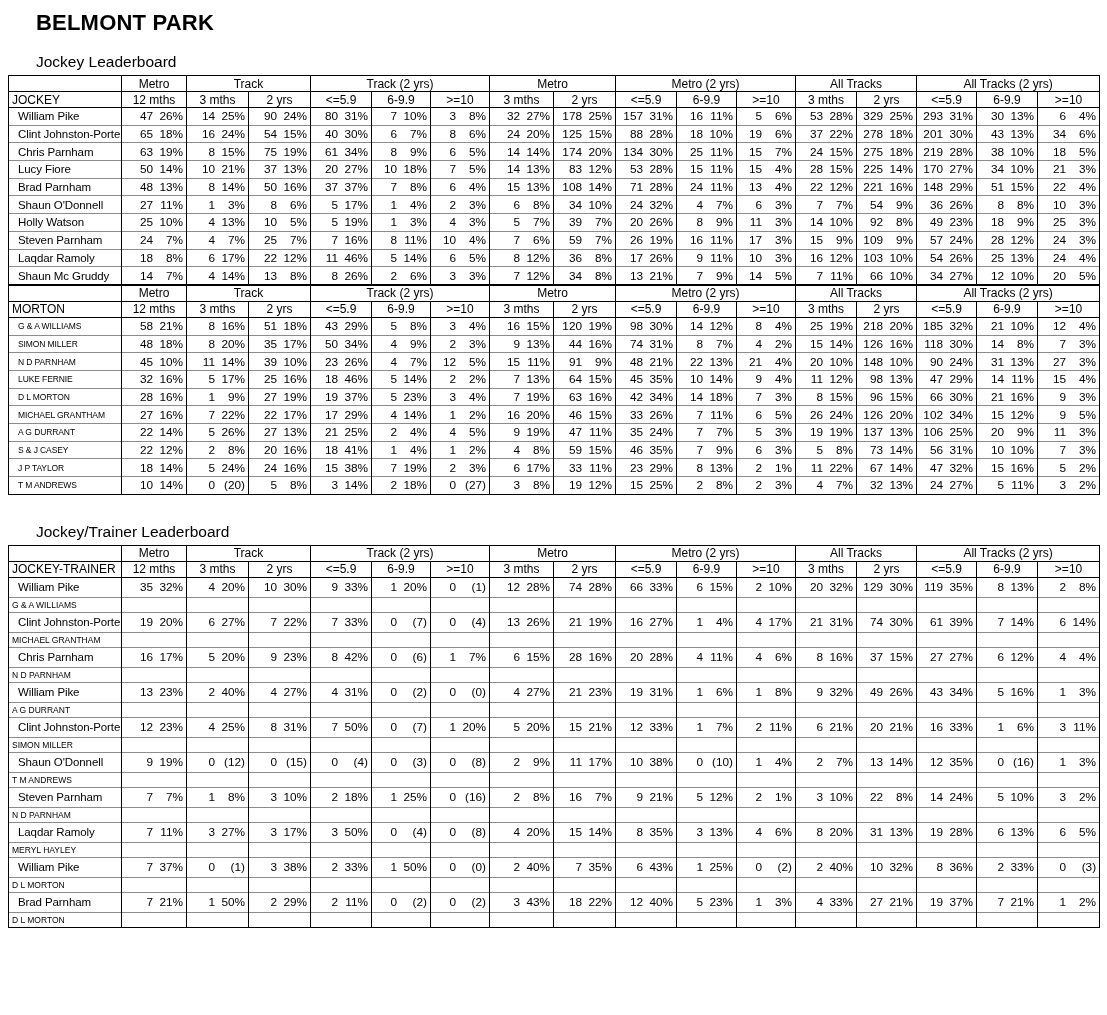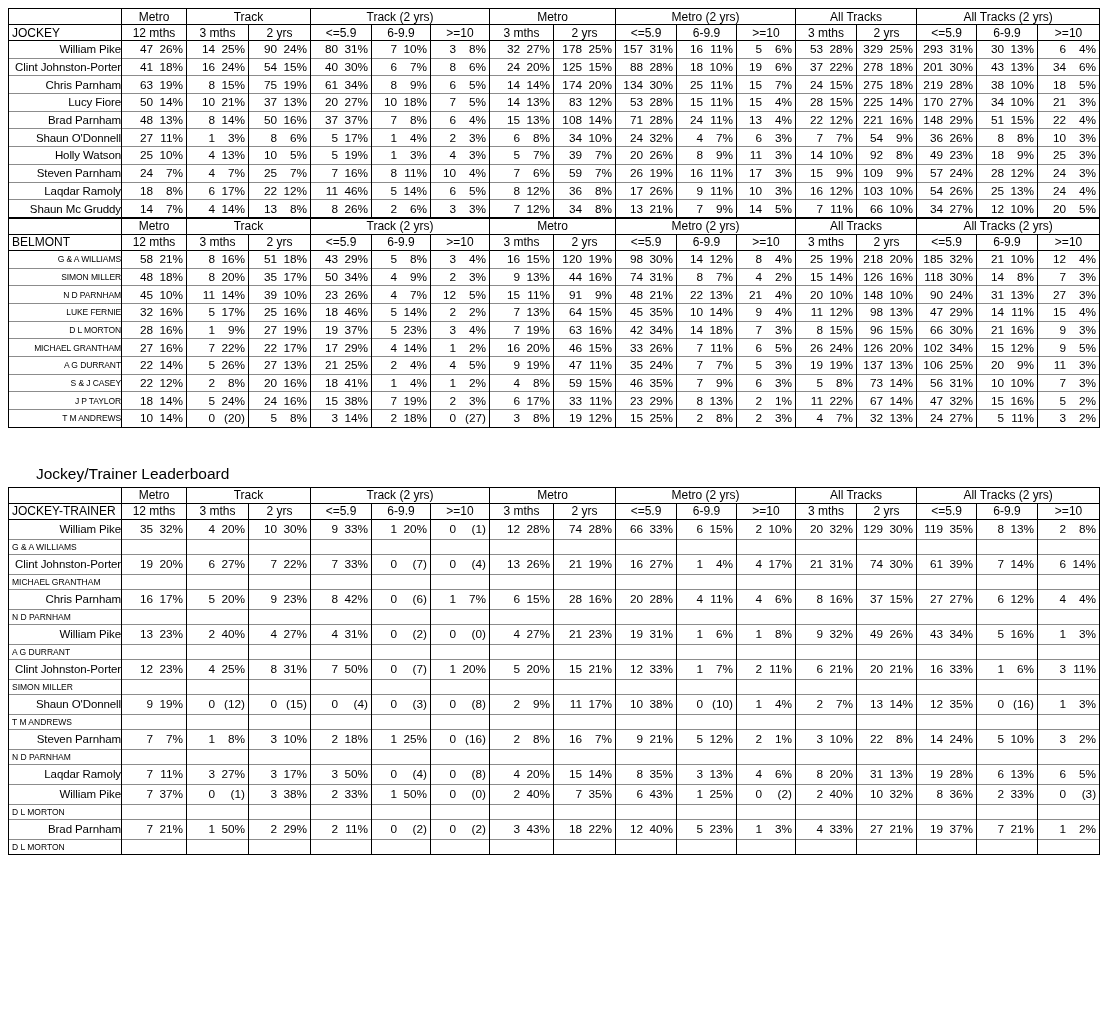--- a/index.html
+++ b/index.html
@@ -2,54 +2,56 @@
 <html><head>
 <meta charset="utf-8">
 <style>
   * { box-sizing: border-box; }
   html, body { margin: 0; padding: 0; background: #ffffff; color: #000000;
     font-family: "Liberation Sans", sans-serif; }
   .page { width: 1107px; padding: 8px 0 10px 8px; background: #ffffff; }
 
   h1.page-title { font-size: 22px; font-weight: bold; margin: 2px 0 16px 28px; letter-spacing: 0.2px; }
   h2.section-title { font-size: 15.5px; font-weight: 400; margin: 17px 0 4px 28px; }
-  h2.section-title.mt-lg { margin-top: 37px; }
+  h2.section-title.mt-lg { margin-top: 28px; }
 
   table.board { border-collapse: collapse; table-layout: fixed; width: 1091px;
     border: 1.5px solid #000; }
   th, td { padding: 0; overflow: hidden; white-space: nowrap; vertical-align: middle; }
 
   th { font-weight: 400; font-size: 12px; text-align: center; height: 16px;
     border: 1px solid #000; background: #fff; }
   th.name-th { text-align: left; padding-left: 3px; }
 
   td { border-left: 1px solid #000; border-right: 1px solid #000;
     border-top: 1px solid #8c8c8c; height: 17.7px; font-size: 11.8px; }
   thead tr:last-child th { border-bottom: 1px solid #000; }
 
-  td.name-cell { text-align: right; padding-left: 0; font-size: 11.5px; letter-spacing: -0.1px; }
+  td.name-cell { text-align: left; padding-left: 9px; font-size: 11.5px; letter-spacing: -0.1px; }
   td.sub-name { text-align: left; padding-left: 3px; font-size: 8.5px; letter-spacing: 0; }
 
   td.stat-cell { padding-right: 3px; text-align: right; }
   td.stat-cell .num { display: inline-block; width: calc(100% - 31px); text-align: right; }
   td.stat-cell .pct { display: inline-block; width: 30px; text-align: right; }
 
   
   table[data-table="1"] td.name-cell { font-size: 8.5px; }
 
   
   table[data-table="2"] tr.main-row td { height: 20px; }
   table[data-table="2"] tr.sub-row td { height: 15px; }
 </style>
 </head>
 <body>
 
 <div class="page">
+  <h1 class="page-title">BELMONT PARK</h1>
 
   <section>
+    <h2 class="section-title">Jockey Leaderboard</h2>
     <table class="board" data-table="0">
         <colgroup>
           <col style="width: 113px;">
           <col style="width: 65px;">
           <col style="width: 62px;">
           <col style="width: 62px;">
           <col style="width: 61px;">
           <col style="width: 59px;">
           <col style="width: 59px;">
           <col style="width: 64px;">
@@ -109,21 +111,21 @@
             <td class="stat-cell"><span class="num">16</span><span class="pct">11%</span></td>
             <td class="stat-cell"><span class="num">5</span><span class="pct">6%</span></td>
             <td class="stat-cell"><span class="num">53</span><span class="pct">28%</span></td>
             <td class="stat-cell"><span class="num">329</span><span class="pct">25%</span></td>
             <td class="stat-cell"><span class="num">293</span><span class="pct">31%</span></td>
             <td class="stat-cell"><span class="num">30</span><span class="pct">13%</span></td>
             <td class="stat-cell"><span class="num">6</span><span class="pct">4%</span></td>
           </tr>
           <tr class="main-row">
             <td class="name-cell">Clint Johnston-Porter</td>
-            <td class="stat-cell"><span class="num">41</span><span class="pct">18%</span></td>
+            <td class="stat-cell"><span class="num">65</span><span class="pct">18%</span></td>
             <td class="stat-cell"><span class="num">16</span><span class="pct">24%</span></td>
             <td class="stat-cell"><span class="num">54</span><span class="pct">15%</span></td>
             <td class="stat-cell"><span class="num">40</span><span class="pct">30%</span></td>
             <td class="stat-cell"><span class="num">6</span><span class="pct">7%</span></td>
             <td class="stat-cell"><span class="num">8</span><span class="pct">6%</span></td>
             <td class="stat-cell"><span class="num">24</span><span class="pct">20%</span></td>
             <td class="stat-cell"><span class="num">125</span><span class="pct">15%</span></td>
             <td class="stat-cell"><span class="num">88</span><span class="pct">28%</span></td>
             <td class="stat-cell"><span class="num">18</span><span class="pct">10%</span></td>
             <td class="stat-cell"><span class="num">19</span><span class="pct">6%</span></td>
@@ -315,21 +317,21 @@
             <th colspan="1"></th>
             <th colspan="1">Metro</th>
             <th colspan="2">Track</th>
             <th colspan="3">Track (2 yrs)</th>
             <th colspan="2">Metro</th>
             <th colspan="3">Metro (2 yrs)</th>
             <th colspan="2">All Tracks</th>
             <th colspan="3">All Tracks (2 yrs)</th>
           </tr>
           <tr>
-            <th class="name-th">BELMONT</th>
+            <th class="name-th">MORTON</th>
             <th>12 mths</th>
             <th>3 mths</th>
             <th>2 yrs</th>
             <th>&lt;=5.9</th>
             <th>6-9.9</th>
             <th>&gt;=10</th>
             <th>3 mths</th>
             <th>2 yrs</th>
             <th>&lt;=5.9</th>
             <th>6-9.9</th>
@@ -868,20 +870,39 @@
             <td class="stat-cell"><span class="num">15</span><span class="pct">14%</span></td>
             <td class="stat-cell"><span class="num">8</span><span class="pct">35%</span></td>
             <td class="stat-cell"><span class="num">3</span><span class="pct">13%</span></td>
             <td class="stat-cell"><span class="num">4</span><span class="pct">6%</span></td>
             <td class="stat-cell"><span class="num">8</span><span class="pct">20%</span></td>
             <td class="stat-cell"><span class="num">31</span><span class="pct">13%</span></td>
             <td class="stat-cell"><span class="num">19</span><span class="pct">28%</span></td>
             <td class="stat-cell"><span class="num">6</span><span class="pct">13%</span></td>
             <td class="stat-cell"><span class="num">6</span><span class="pct">5%</span></td>
           </tr>
+          <tr class="sub-row">
+            <td class="sub-name">MERYL HAYLEY</td>
+            <td class="empty-cell"></td>
+            <td class="empty-cell"></td>
+            <td class="empty-cell"></td>
+            <td class="empty-cell"></td>
+            <td class="empty-cell"></td>
+            <td class="empty-cell"></td>
+            <td class="empty-cell"></td>
+            <td class="empty-cell"></td>
+            <td class="empty-cell"></td>
+            <td class="empty-cell"></td>
+            <td class="empty-cell"></td>
+            <td class="empty-cell"></td>
+            <td class="empty-cell"></td>
+            <td class="empty-cell"></td>
+            <td class="empty-cell"></td>
+            <td class="empty-cell"></td>
+          </tr>
           <tr class="main-row">
             <td class="name-cell">William Pike</td>
             <td class="stat-cell"><span class="num">7</span><span class="pct">37%</span></td>
             <td class="stat-cell"><span class="num">0</span><span class="pct">(1)</span></td>
             <td class="stat-cell"><span class="num">3</span><span class="pct">38%</span></td>
             <td class="stat-cell"><span class="num">2</span><span class="pct">33%</span></td>
             <td class="stat-cell"><span class="num">1</span><span class="pct">50%</span></td>
             <td class="stat-cell"><span class="num">0</span><span class="pct">(0)</span></td>
             <td class="stat-cell"><span class="num">2</span><span class="pct">40%</span></td>
             <td class="stat-cell"><span class="num">7</span><span class="pct">35%</span></td>

